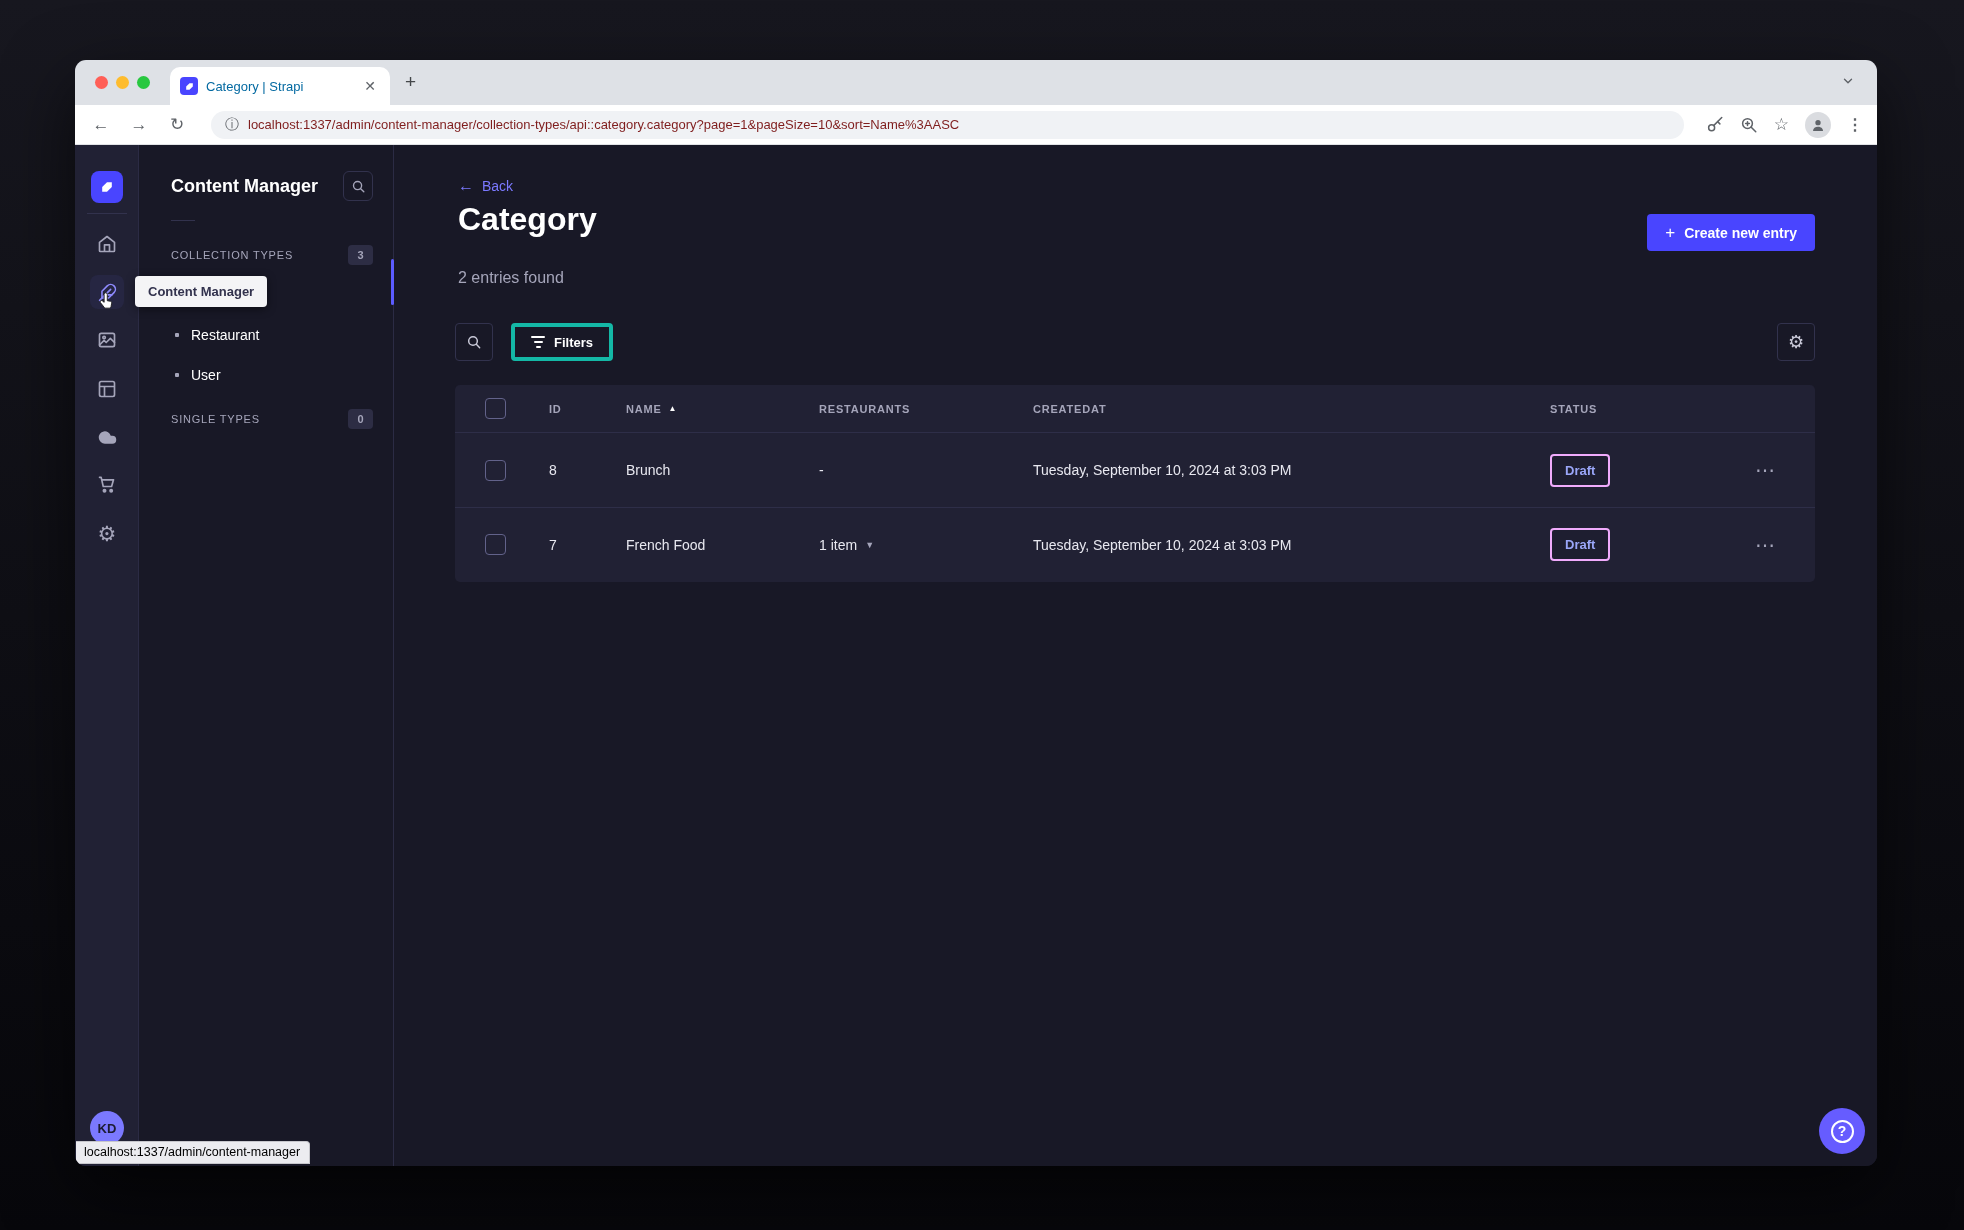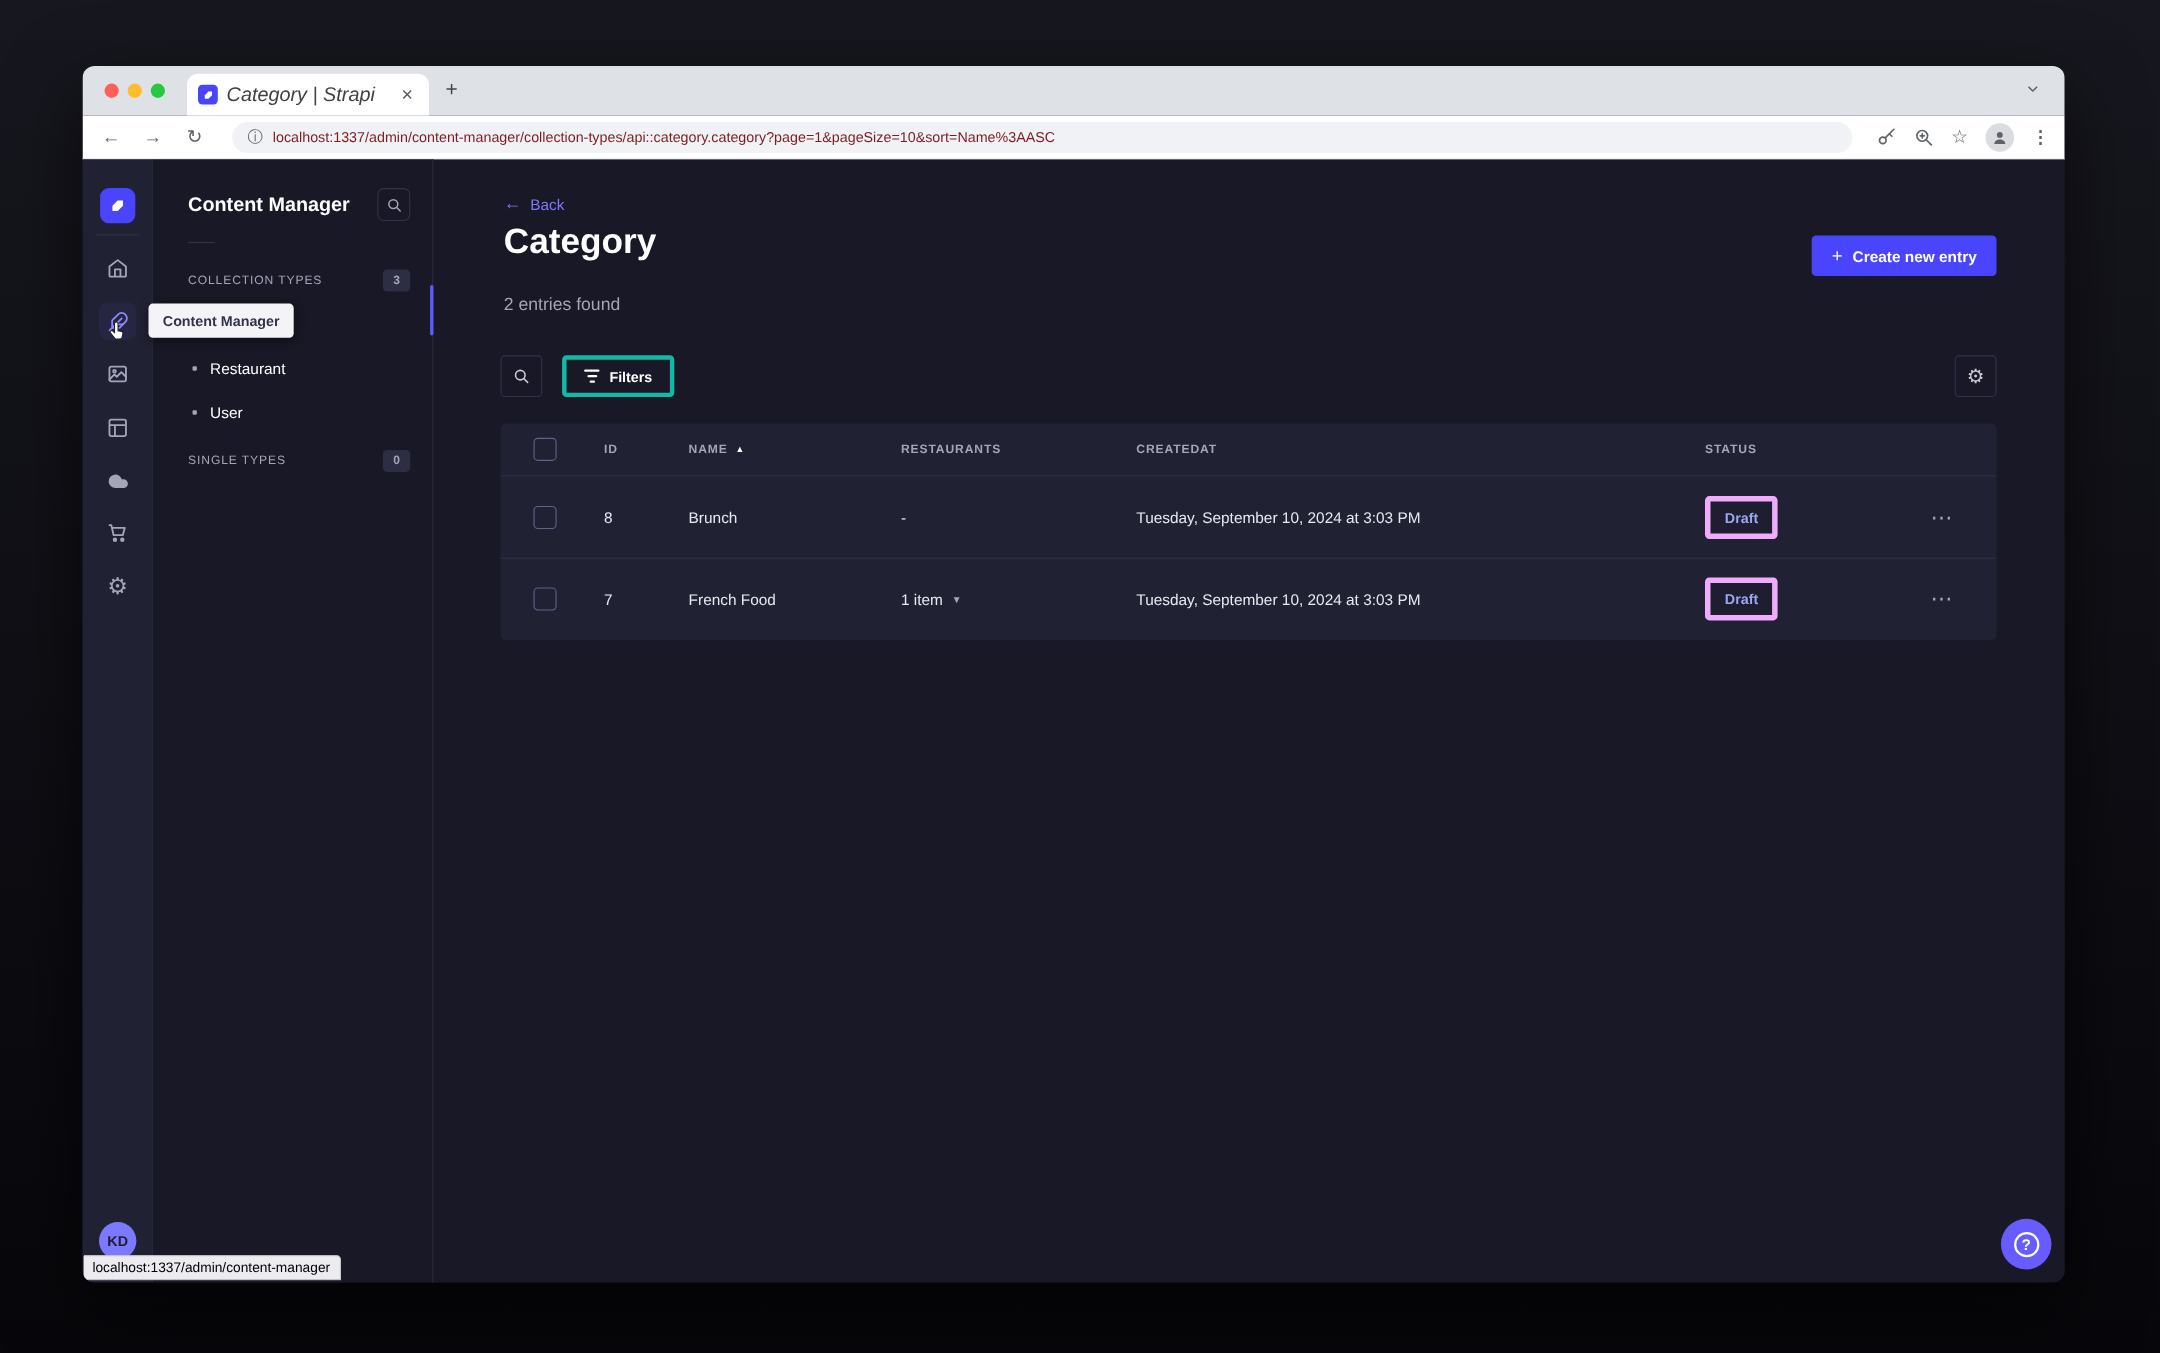--- a/index.html
+++ b/index.html
@@ -21,21 +21,21 @@
   .tabstrip { position:relative; height:45px; background:#dee1e6; }
   .lights { position:absolute; left:20px; top:16px; display:flex; gap:8px; }
   .light { width:13px; height:13px; border-radius:50%; }
   .light.red{background:#ff5f57;} .light.yellow{background:#febc2e;} .light.green{background:#28c840;}
   .tab {
     position:absolute; left:95px; top:7px; width:220px; height:38px;
     background:#fff; border-radius:10px 10px 0 0;
     display:flex; align-items:center; padding:0 10px; gap:8px;
   }
   .favicon { width:18px; height:18px; border-radius:4px; background:#4945ff; display:flex; align-items:center; justify-content:center; flex:0 0 auto; }
-  .tab-title { font-size:18px; color:#404040; white-space:nowrap; overflow:hidden; flex:1;font-style:italic; }
+  .tab-title { font-size:13px; color:#0369a1; white-space:nowrap; overflow:hidden; flex:1; }
   .tab-close { font-size:14px; color:#5f6368; padding:0 4px; cursor:default; }
   .newtab { position:absolute; left:330px; top:12px; font-size:19px; color:#44474a; line-height:20px; }
   .tabsearch { position:absolute; right:22px; top:14px; color:#5f6368; }
 
   
   .toolbar {
     height:40px; background:#fff; border-bottom:1px solid #e1e3e6;
     display:flex; align-items:center; padding:0 14px; gap:14px;
   }
   .navbtn { font-size:17px; color:#5f6368; width:24px; text-align:center; }
@@ -119,21 +119,21 @@
   .thead { height:48px; border-bottom:1px solid #2e2e48; }
   .th { font-size:11px; font-weight:bold; letter-spacing:.8px; color:#a5a5ba; display:flex; align-items:center; gap:7px; }
   .tbody-row { height:74px; }
   .tbody-row + .tbody-row { border-top:1px solid #2e2e48; }
   .cell { font-size:14px; color:#e8e8f0; display:flex; align-items:center; gap:8px; }
   .checkbox { width:21px; height:21px; border:1px solid #62628a; border-radius:4px; background:transparent; }
   .sort-caret { font-size:8px; color:#fff; }
   .dd-caret { font-size:9px; color:#a5a5ba; }
   .status-badge {
     display:inline-flex; align-items:center; justify-content:center;
-    padding:7px 13px; border:5px solid #f0abfc; border-radius:4px;
+    padding:7px 13px; border:2px solid #f0abfc; border-radius:4px;
     background:#1e1e30; color:#9aa6f8; font-size:13px; font-weight:bold;
   }
   .row-more { font-size:20px; color:#a5a5ba; letter-spacing:1px; padding-left:6px; }
 
   
   .help-fab { position:absolute; right:12px; bottom:12px; width:46px; height:46px; border-radius:50%; background:#665cff; display:flex; align-items:center; justify-content:center; }
   .help-q { width:23px; height:23px; border:2px solid #fff; border-radius:50%; color:#fff; font-size:14px; font-weight:bold; display:flex; align-items:center; justify-content:center; }
 
   
   .status-bubble {

